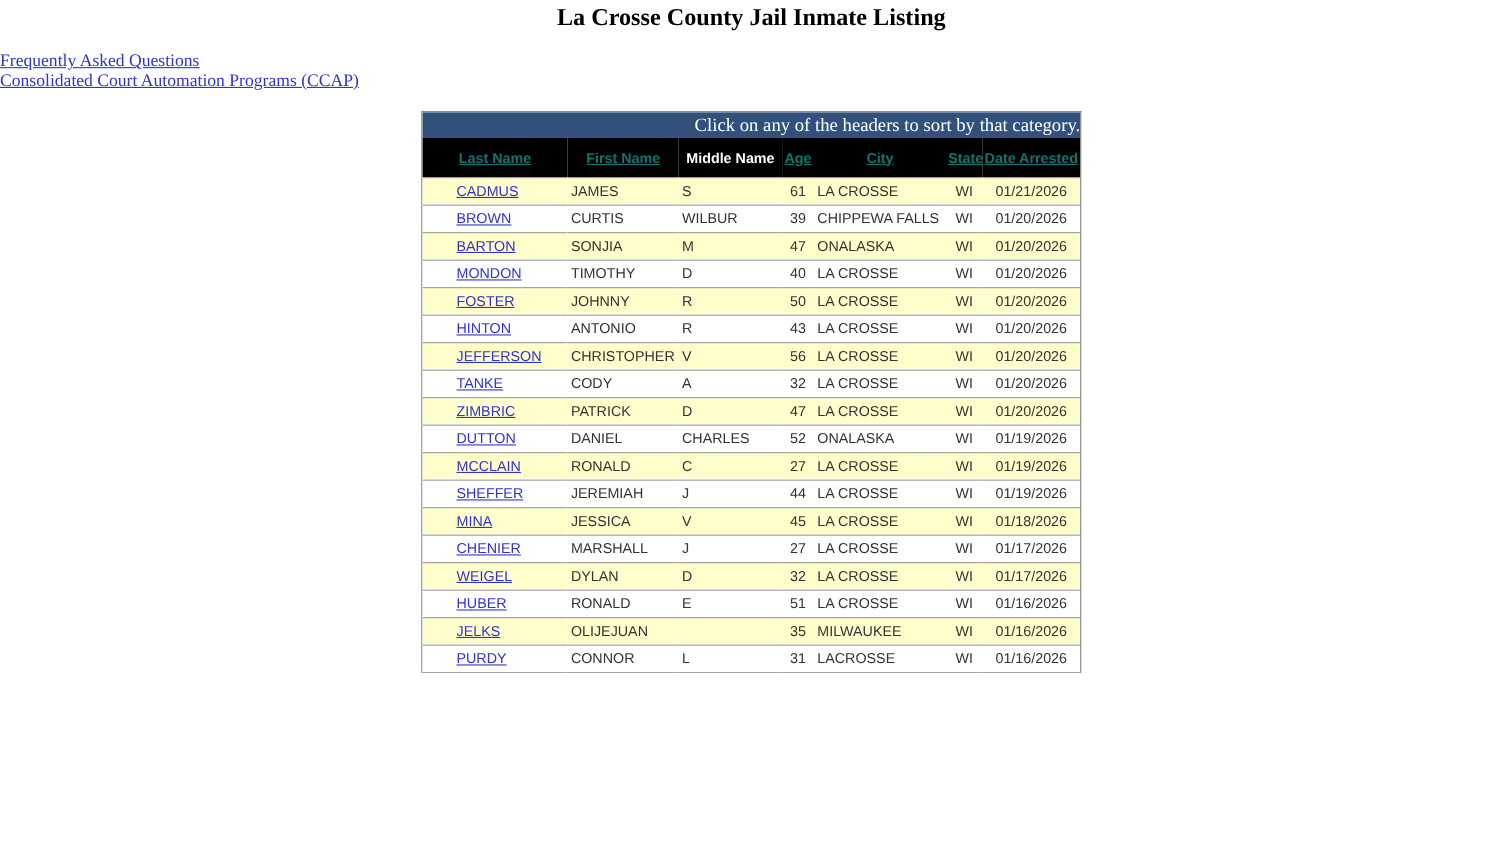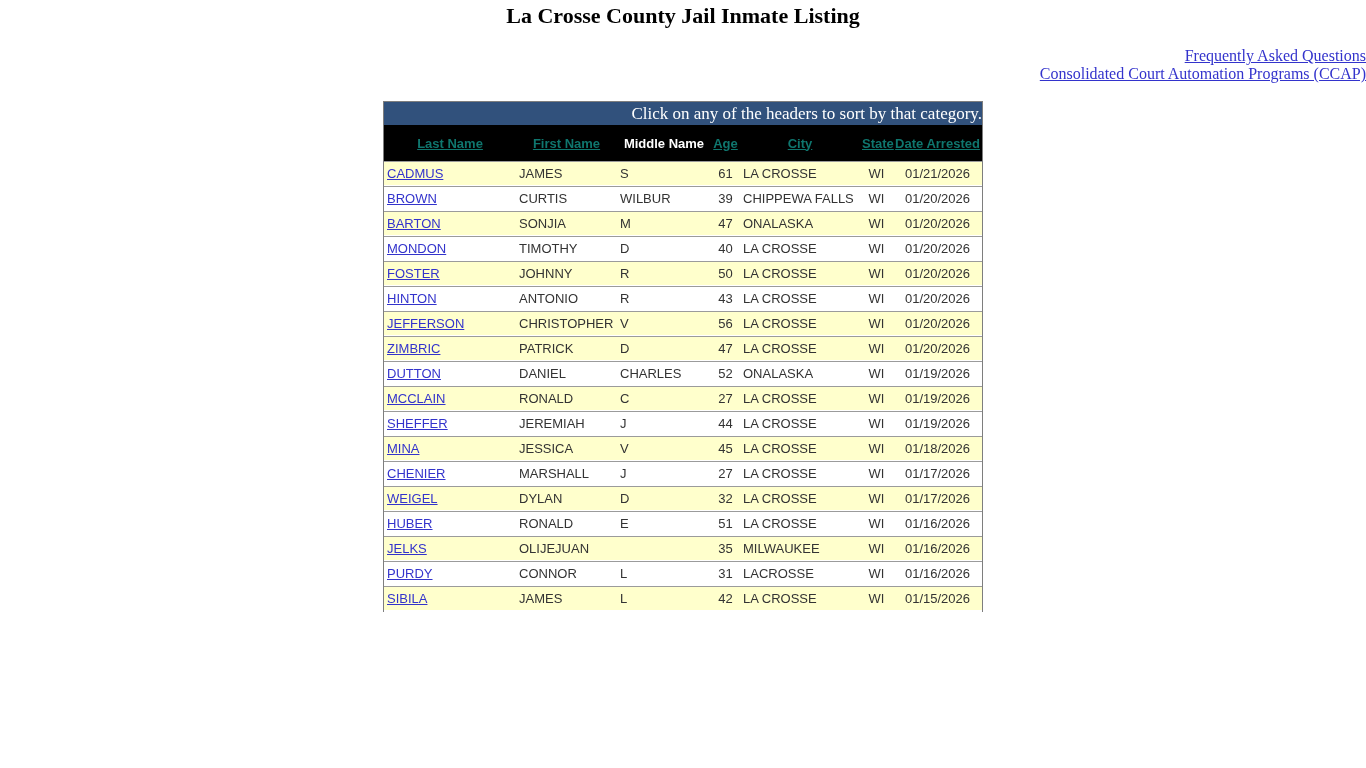--- a/index.html
+++ b/index.html
@@ -15,21 +15,21 @@
     margin-top: 3px;
     text-align: center;
     font-family: "Liberation Serif", serif;
     font-size: 22px;
     line-height: 26px;
     font-weight: bold;
     color: #000000;
   }
   .top-links {
     margin-top: 18px;
-    text-align: right;
+    text-align: left;
     font-size: 16px;
     line-height: 18px;
   }
   .top-links a {
     display: block;
     color: var(--link-color, #3333CC);
     text-decoration: underline;
     font-family: "Liberation Serif", serif;
   }
   .table-frame {
@@ -94,20 +94,21 @@
     overflow: hidden;
     vertical-align: middle;
   }
   table.inmates tbody tr.row-yellow td { background: var(--row-alt-bg, #FFFFCC); }
   table.inmates tbody tr.row-white  td { background: var(--row-bg, #FFFFFF); }
   table.inmates tbody td.cell-center { text-align: center; padding: 0; }
   table.inmates tbody a.inmate-link {
     color: var(--link-color, #3333CC);
     text-decoration: underline;
     cursor: pointer;
+    margin-left: 28px;
   }
   .footer-count {
     margin-top: 12px;
     text-align: center;
     font-family: "Liberation Sans", sans-serif;
     font-size: 13px;
     color: #000000;
   }
 </style>
 </head>
@@ -202,20 +203,29 @@
           </tr>
           <tr class="row-yellow">
             <td><a href="#" class="inmate-link">JEFFERSON</a></td>
             <td>CHRISTOPHER</td>
             <td>V</td>
             <td class="cell-center">56</td>
             <td>LA CROSSE</td>
             <td class="cell-center">WI</td>
             <td class="cell-center">01/20/2026</td>
           </tr>
+          <tr class="row-white">
+            <td><a href="#" class="inmate-link">TANKE</a></td>
+            <td>CODY</td>
+            <td>A</td>
+            <td class="cell-center">32</td>
+            <td>LA CROSSE</td>
+            <td class="cell-center">WI</td>
+            <td class="cell-center">01/20/2026</td>
+          </tr>
           <tr class="row-yellow">
             <td><a href="#" class="inmate-link">ZIMBRIC</a></td>
             <td>PATRICK</td>
             <td>D</td>
             <td class="cell-center">47</td>
             <td>LA CROSSE</td>
             <td class="cell-center">WI</td>
             <td class="cell-center">01/20/2026</td>
           </tr>
           <tr class="row-white">

